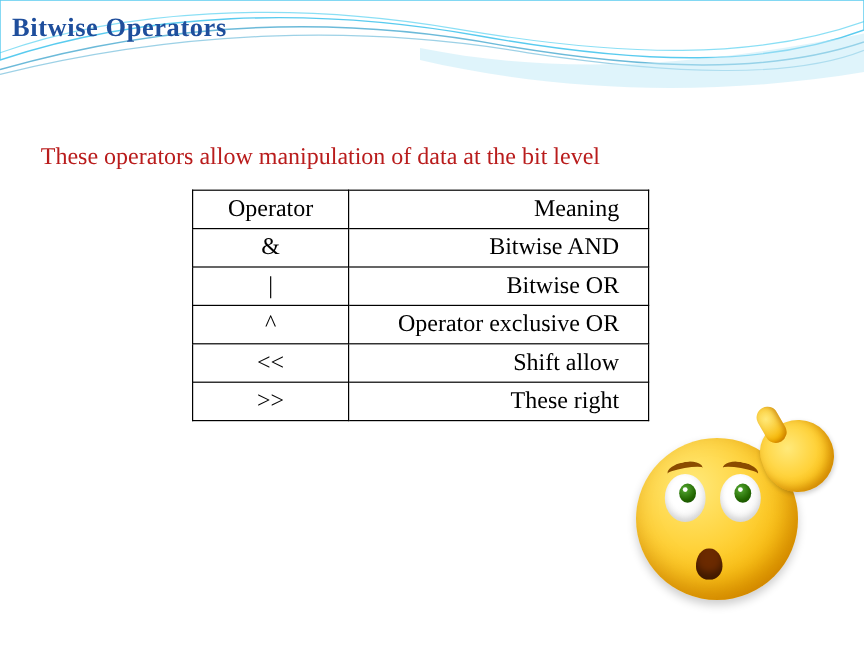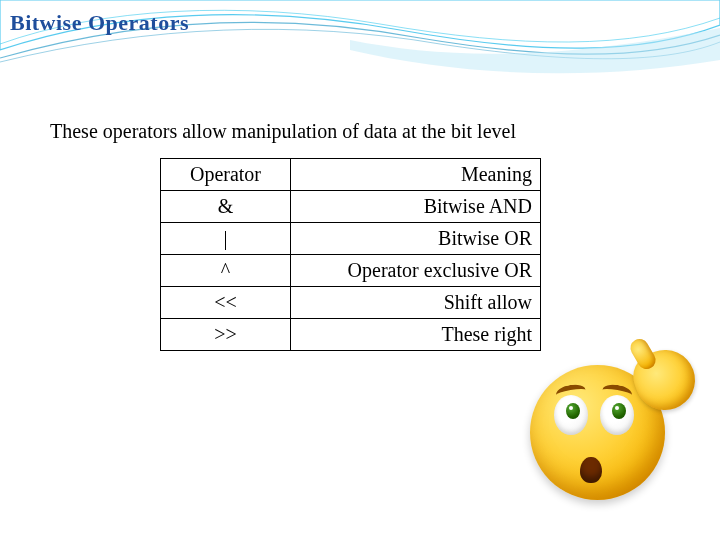--- a/index.html
+++ b/index.html
@@ -32,37 +32,37 @@
     font-weight: bold;
     color: #1F4E9C;
     z-index: 2;
     font-family: "Times New Roman", serif;
     letter-spacing: 0.5px;
   }
 
   .subtitle {
     position: absolute;
     top: 120px;
-    left: 50px;
+    left: 34px;
     font-size: 20px;
-    color: #000000;
+    color: #b91c1c;
     z-index: 2;
   }
 
   table.ops {
     position: absolute;
     top: 158px;
     left: 160px;
     border-collapse: collapse;
     z-index: 2;
   }
   table.ops td {
     border: 1px solid #000;
     font-size: 20px;
-    padding: 4px 8px;
+    padding: 4px 24px;
     height: 28px;
     box-sizing: border-box;
     vertical-align: middle;
   }
   table.ops td.col-op {
     width: 130px;
     text-align: center;
   }
   table.ops td.col-mean {
     width: 250px;

